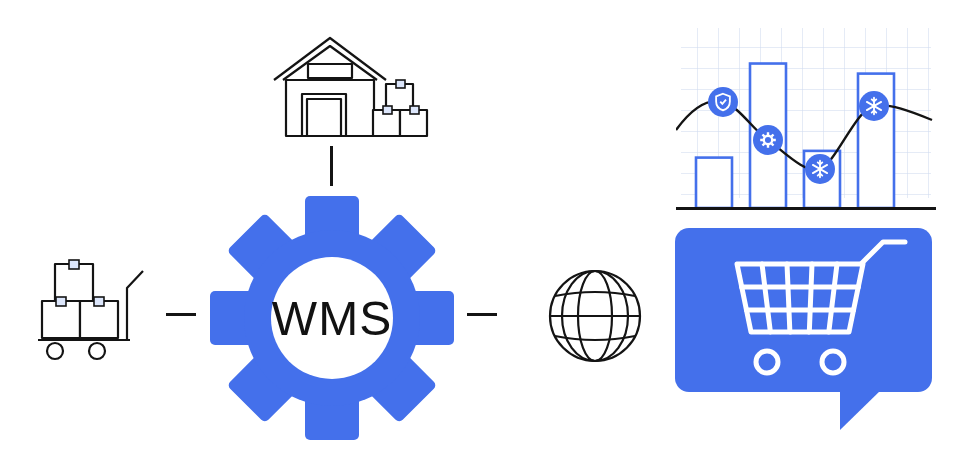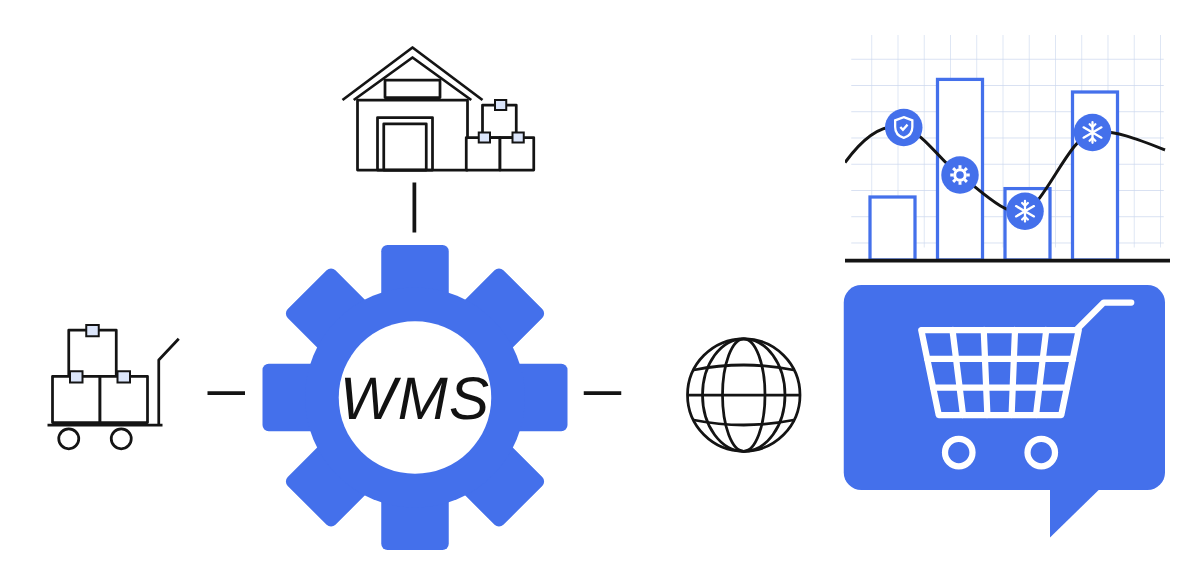--- a/index.html
+++ b/index.html
@@ -4,21 +4,21 @@
 <style>
   :root{
     --accent:#4470eb;
     --ink:#141414;
     --grid:#ccd8ee;
     --tab:#dce6fb;
     --cart:#ffffff;
   }
   *{box-sizing:border-box;}
   body{margin:0;background:#fff;font-family:"Liberation Sans",sans-serif;}
-  .canvas{position:relative;width:960px;height:466px;background:#fff;overflow:hidden;font-style:italic;}
+  .canvas{position:relative;width:960px;height:466px;background:#fff;overflow:hidden;}
   .canvas > svg,.canvas > div{position:absolute;}
 
   
   .ink{fill:none;stroke:var(--ink);stroke-width:2.2;stroke-linejoin:round;}
   .ink-white{fill:#fff;stroke:var(--ink);stroke-width:2.2;stroke-linejoin:round;}
   .tab{fill:var(--tab);stroke:var(--ink);stroke-width:1.6;}
 
   
   .connector{background:var(--ink);}
   .connector.v{width:3px;height:40px;left:330px;top:146px;}

